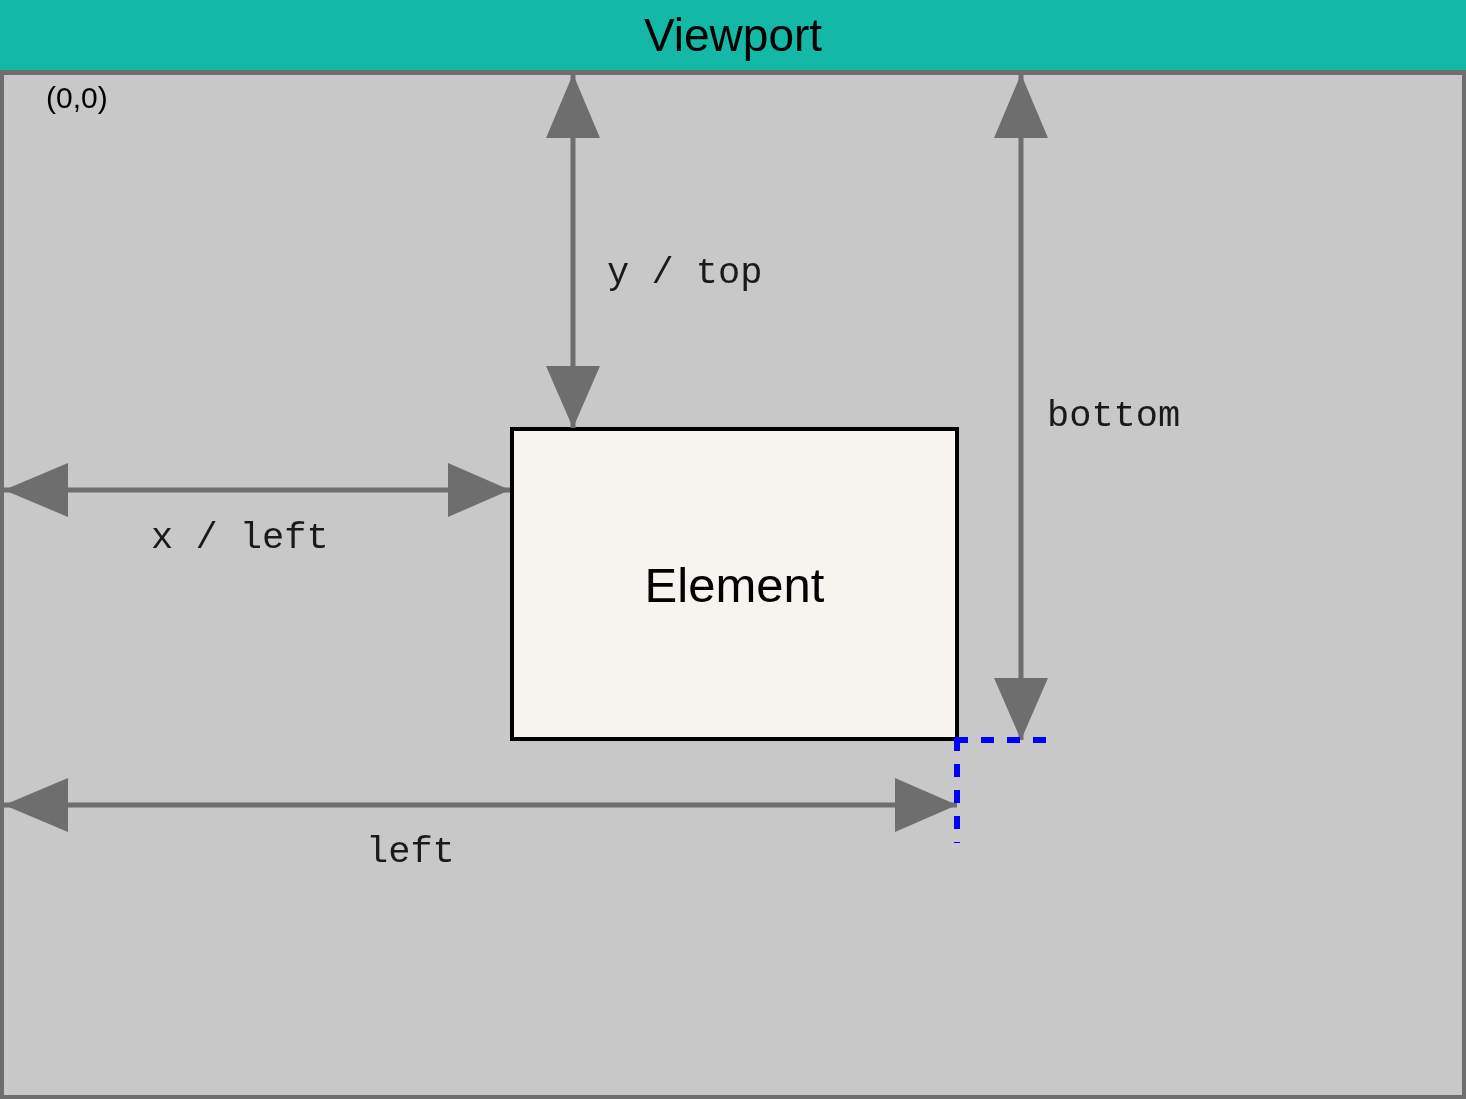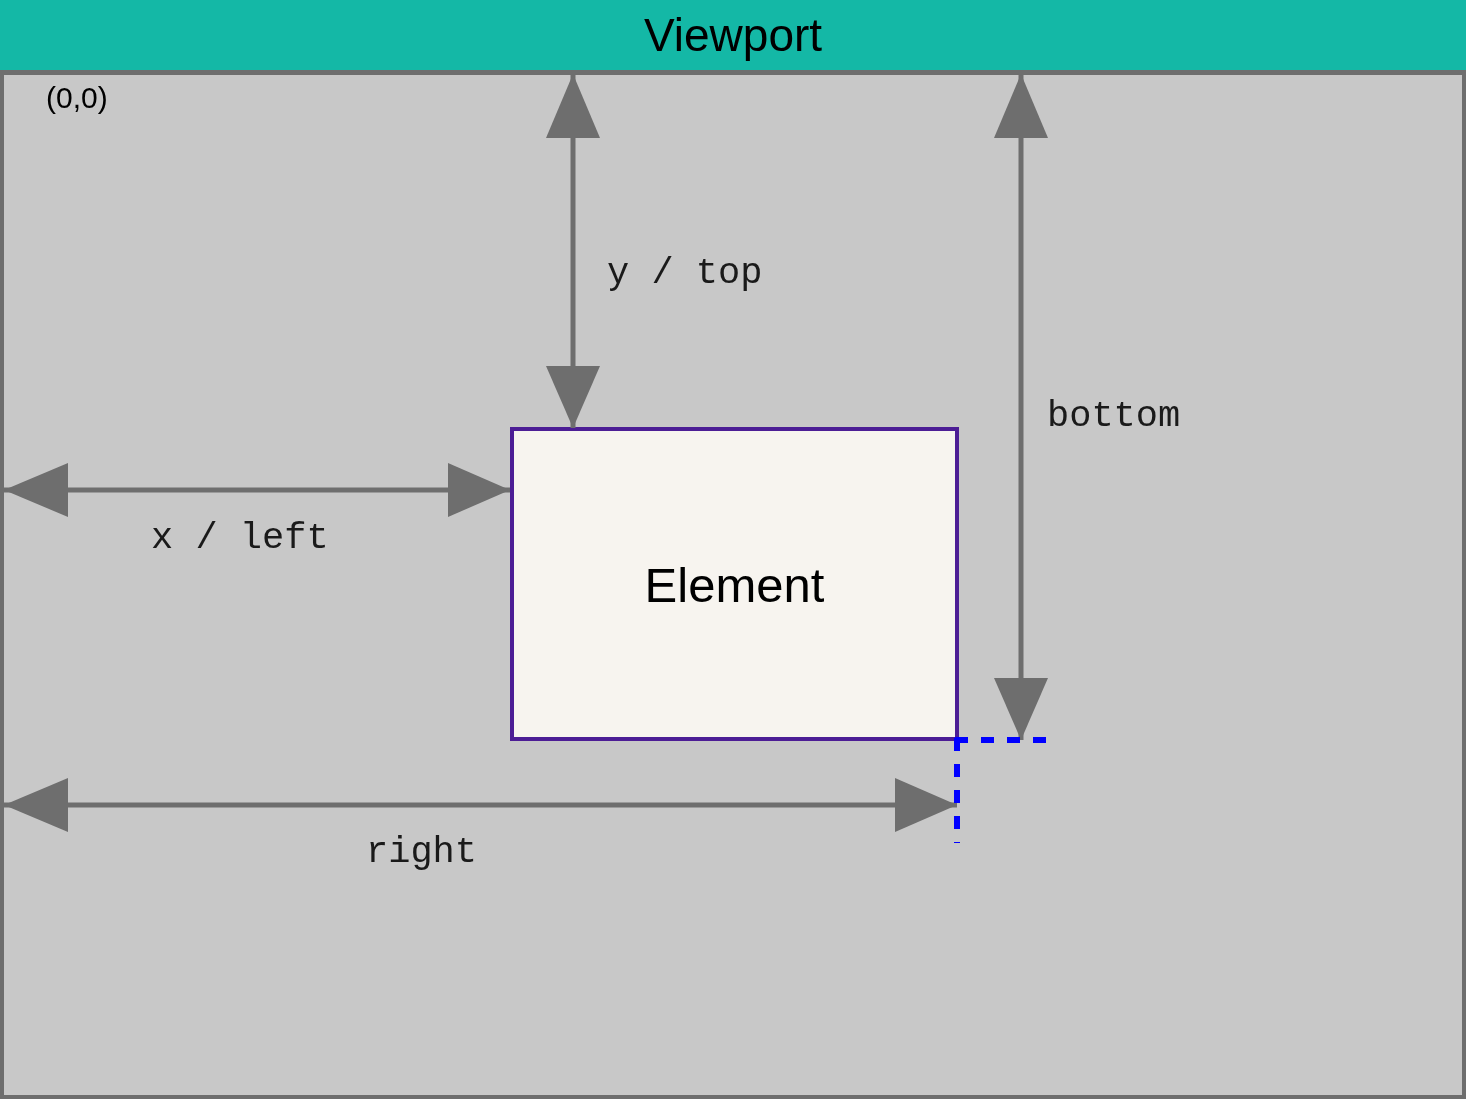--- a/index.html
+++ b/index.html
@@ -67,21 +67,21 @@
 
   
   .element-box {
     position: absolute;
     left: 510px;
     top: 427px;
     width: 449px;
     height: 314px;
     box-sizing: border-box;
     background: #f7f4ef;
-    border: 4px solid #4c1d95;
+    border: 4px solid #000000;
     display: flex;
     align-items: center;
     justify-content: center;
   }
   .element-label {
     font-family: "Liberation Sans", sans-serif;
     font-size: 49px;
     line-height: 52px;
     color: #000000;
     white-space: nowrap;
@@ -160,15 +160,15 @@
       <line x1="957" y1="738" x2="957" y2="843" stroke="#0000ff" stroke-width="6" stroke-dasharray="13 13"></line>
     </g>
   </svg>
 
   <div class="measure-label label-ytop">y / top</div>
 
   <div class="measure-label label-bottom">bottom</div>
 
   <div class="measure-label label-xleft">x / left</div>
 
-  <div class="measure-label label-right">right</div>
+  <div class="measure-label label-right">left</div>
 
 </div>
 
 </body></html>

